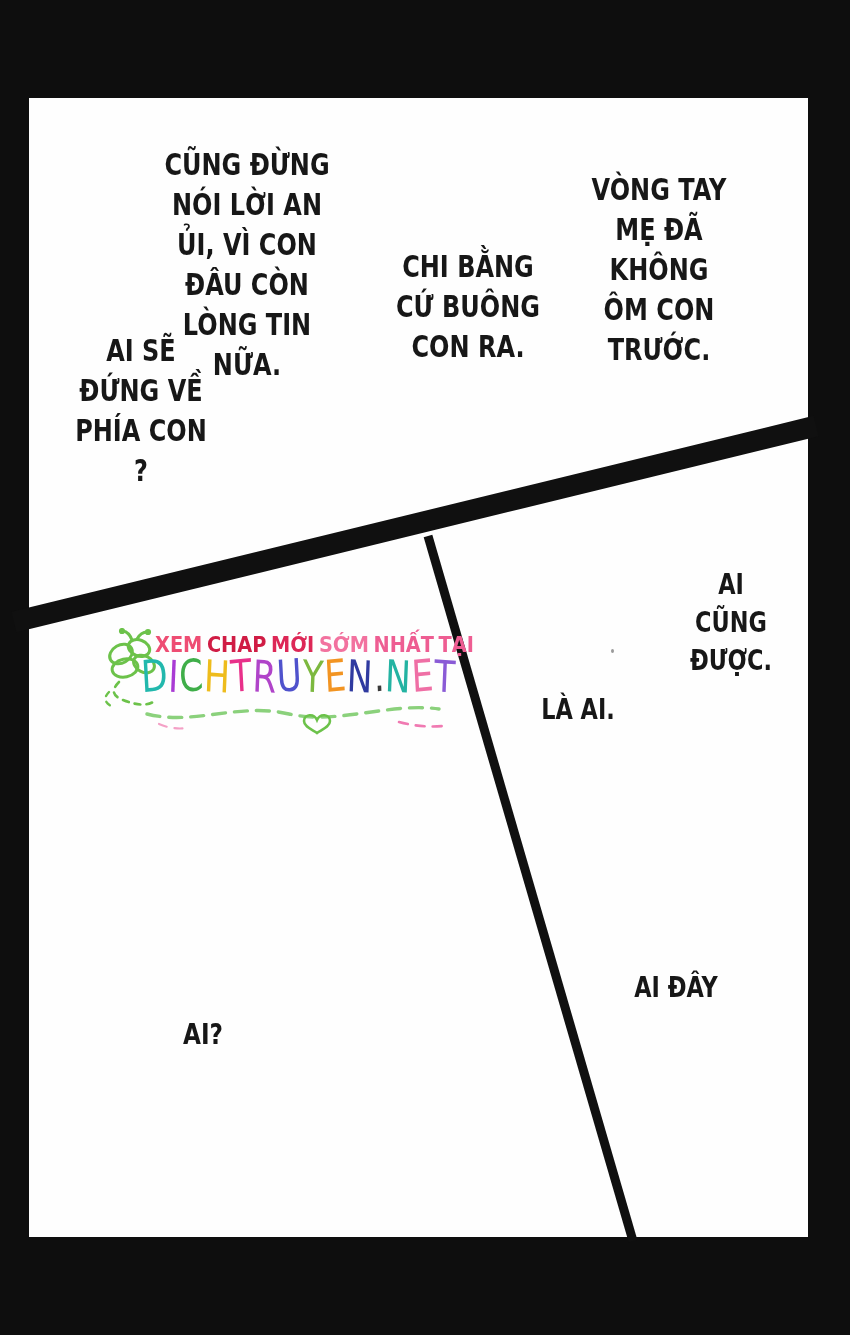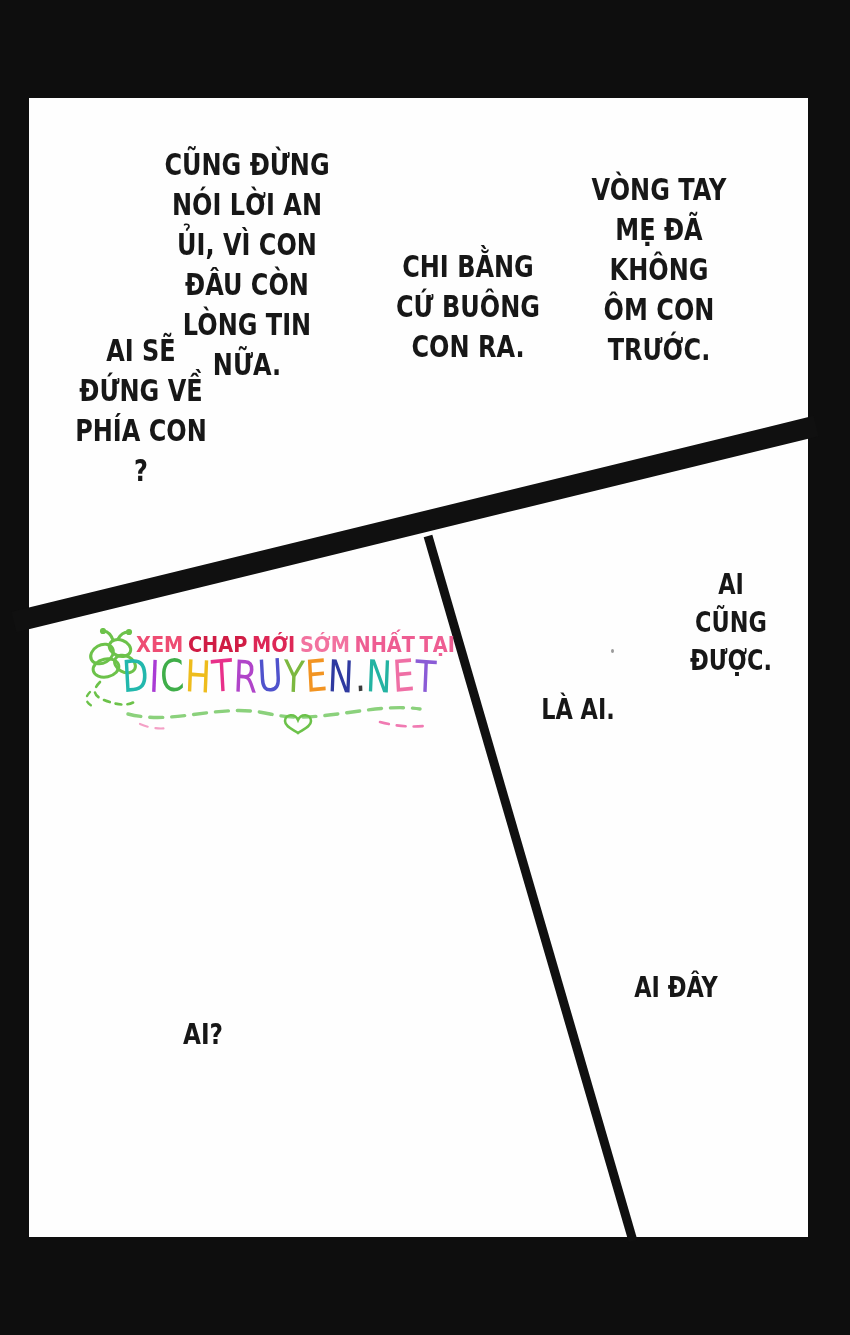--- a/index.html
+++ b/index.html
@@ -35,21 +35,21 @@
                  transform:translateX(-50%) scaleX(0.80); }
   .b-ai-day    { left:676px; top:971px; font-size:28px; line-height:34px;
                  transform:translateX(-50%) scaleX(0.80); }
   .b-ai        { left:203px; top:1017px; font-size:29px; line-height:34px;
                  transform:translateX(-50%) scaleX(0.80); }
   .ink-speck {
     position:absolute; left:611px; top:649px; width:3px; height:4px;
     background:#9a9a9a; border-radius:50%; z-index:2;
   }
   
-  .watermark { position:absolute; left:80px; top:626px; width:352px; height:115px; z-index:4; }
+  .watermark { position:absolute; left:99px; top:626px; width:352px; height:115px; z-index:4; }
   .wm-butterfly { position:absolute; left:0; top:2px; }
   .wm-tagline {
     position:absolute; left:56px; top:7px; width:300px;
     font-size:21px; font-weight:700; white-space:nowrap;
     transform:scaleX(0.92); transform-origin:left top; letter-spacing:0;
   }
   .wm-word { margin-right:5px; }
   .wm-site {
     position:absolute; left:42px; top:24px; white-space:nowrap;
     font-size:44px; font-weight:400; letter-spacing:1px;

